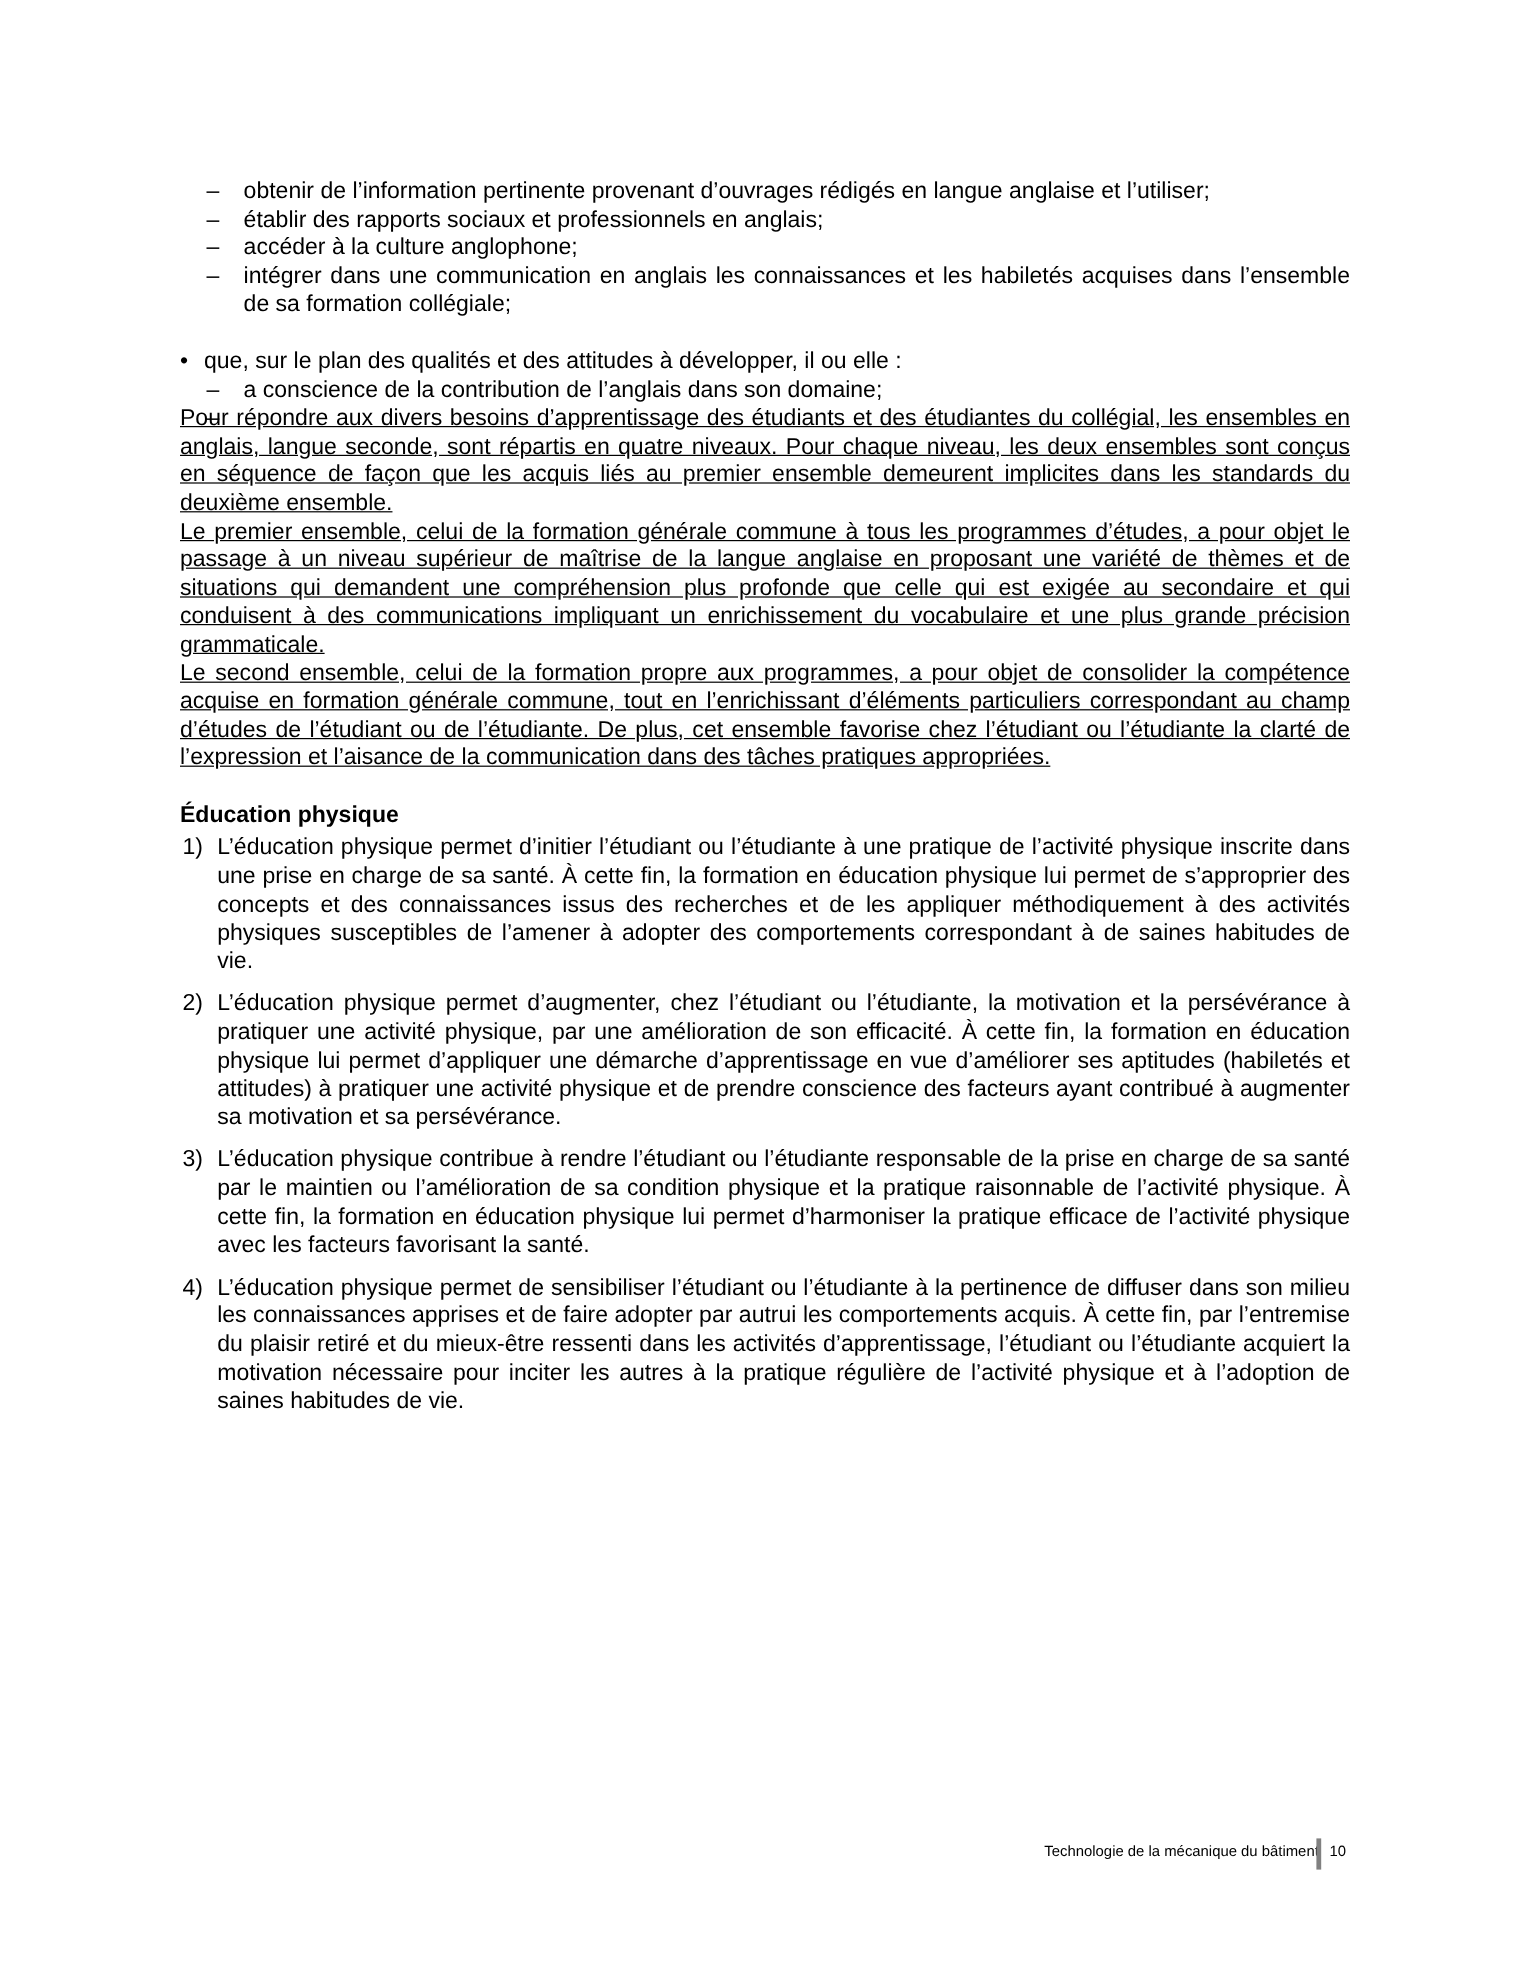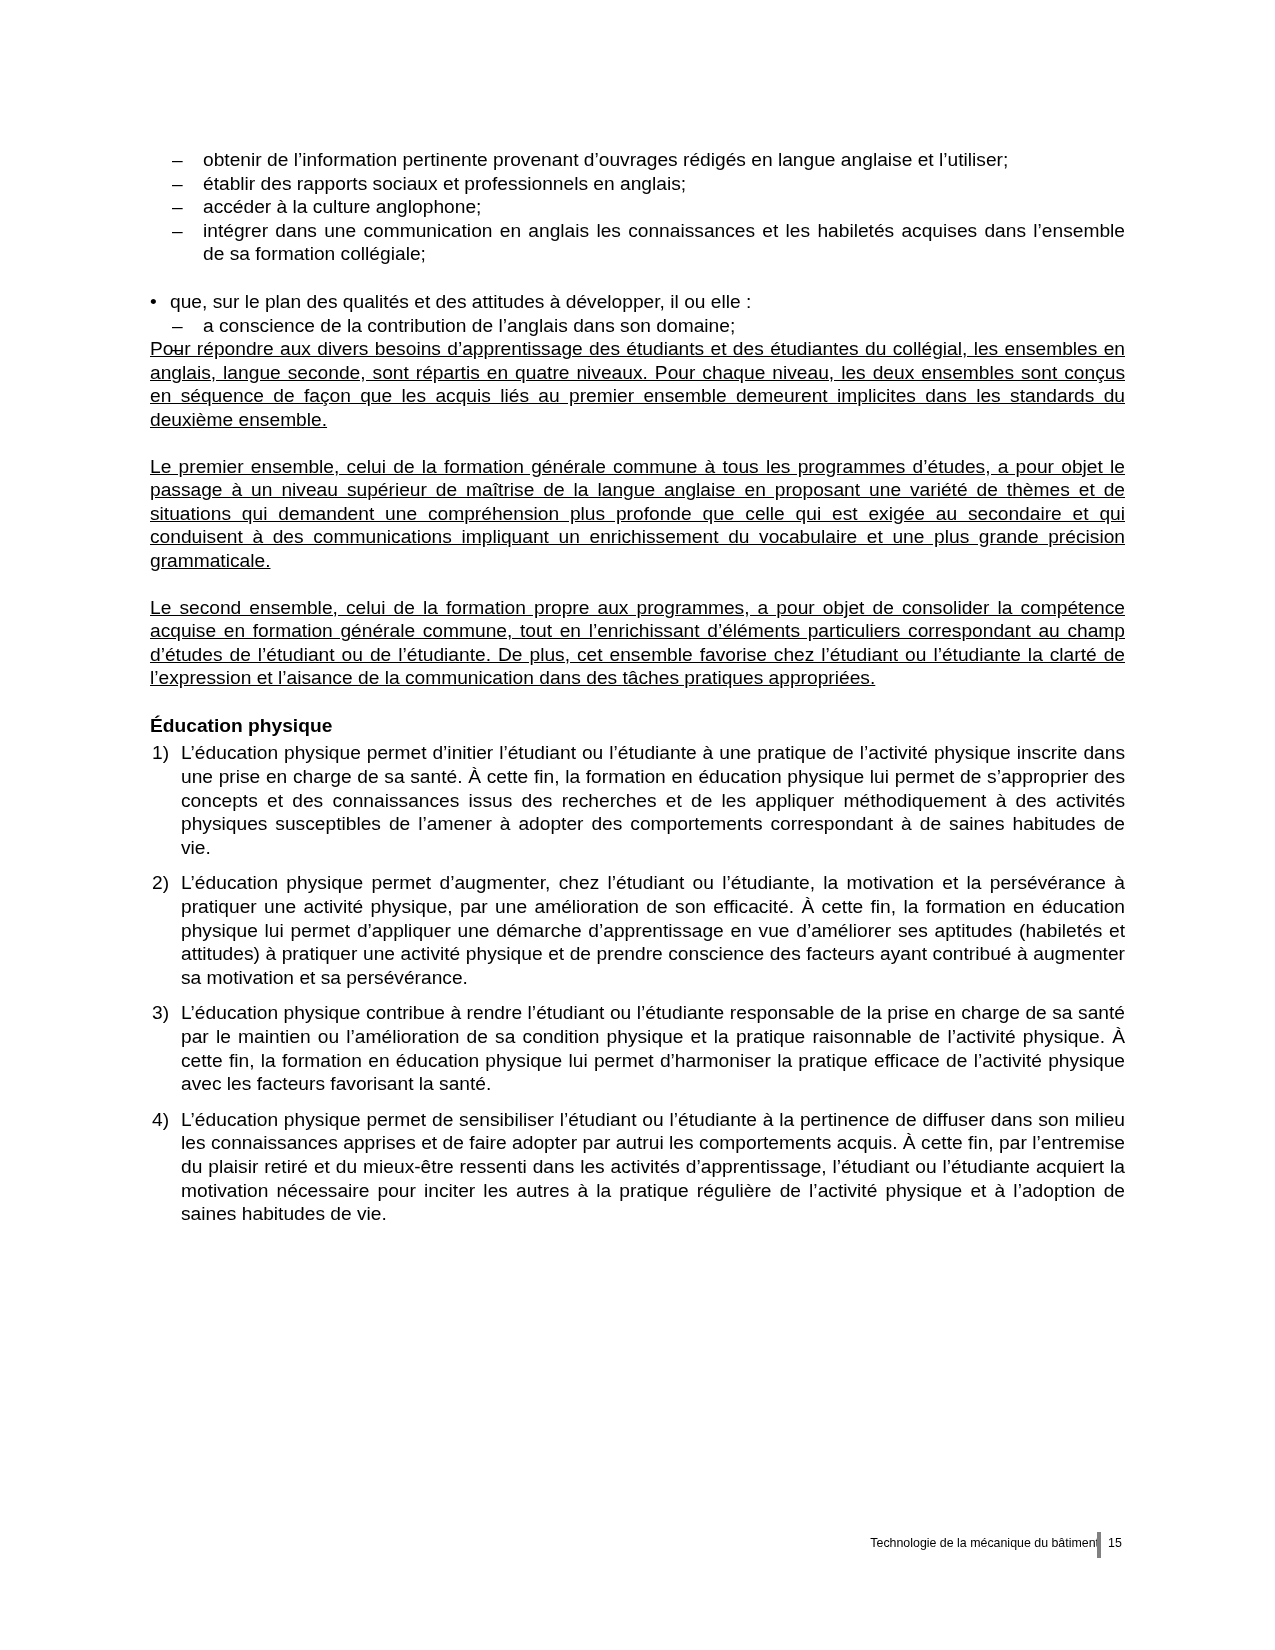--- a/index.html
+++ b/index.html
@@ -12,21 +12,21 @@
     font-size: 19.2px; line-height: 23.6px;
   }
   .dash-list { list-style: none; margin: 0; padding: 0; }
   .dash-item { position: relative; padding-left: 53px; text-align: justify; }
   .dash-item .dash { position: absolute; left: 22px; top: 0; }
   .bullet-block { margin-top: 24px; }
   .bullet-line { position: relative; padding-left: 20px; }
   .bullet-line .bullet { position: absolute; left: 0; top: 0; }
   .h { font-weight: bold; margin-top: 24px; margin-bottom: 4px; }
   .p { text-align: justify; margin: 0; text-decoration: underline; }
-  .p + .p { margin-top: 23px; }
+  .p + .p { }
   .num-list { margin-top: 4px; }
   .num-item { position: relative; padding-left: 31px; text-align: justify; margin-bottom: 12px; }
   .num-item .num { position: absolute; left: 2px; top: 0; }
   .footer {
     position: absolute; top: 1532px; left: 0; width: 1275px; height: 26px;
     font-size: 12.4px;
   }
   .footer-title { position: absolute; right: 176px; top: 4px; white-space: nowrap; }
   .footer-bar { position: absolute; left: 1097px; top: 0; width: 4px; height: 26px; background: #808080; }
   .footer-page { position: absolute; left: 1108px; top: 4px; }
@@ -64,14 +64,14 @@
     <div class="num-item"><span class="num">1)</span><span>L’éducation physique permet d’initier l’étudiant ou l’étudiante à une pratique de l’activité physique inscrite dans une prise en charge de sa santé. À cette fin, la formation en éducation physique lui permet de s’approprier des concepts et des connaissances issus des recherches et de les appliquer méthodiquement à des activités physiques susceptibles de l’amener à adopter des comportements correspondant à de saines habitudes de vie.</span></div>
     <div class="num-item"><span class="num">2)</span><span>L’éducation physique permet d’augmenter, chez l’étudiant ou l’étudiante, la motivation et la persévérance à pratiquer une activité physique, par une amélioration de son efficacité. À cette fin, la formation en éducation physique lui permet d’appliquer une démarche d’apprentissage en vue d’améliorer ses aptitudes (habiletés et attitudes) à pratiquer une activité physique et de prendre conscience des facteurs ayant contribué à augmenter sa motivation et sa persévérance.</span></div>
     <div class="num-item"><span class="num">3)</span><span>L’éducation physique contribue à rendre l’étudiant ou l’étudiante responsable de la prise en charge de sa santé par le maintien ou l’amélioration de sa condition physique et la pratique raisonnable de l’activité physique. À cette fin, la formation en éducation physique lui permet d’harmoniser la pratique efficace de l’activité physique avec les facteurs favorisant la santé.</span></div>
     <div class="num-item"><span class="num">4)</span><span>L’éducation physique permet de sensibiliser l’étudiant ou l’étudiante à la pertinence de diffuser dans son milieu les connaissances apprises et de faire adopter par autrui les comportements acquis. À cette fin, par l’entremise du plaisir retiré et du mieux-être ressenti dans les activités d’apprentissage, l’étudiant ou l’étudiante acquiert la motivation nécessaire pour inciter les autres à la pratique régulière de l’activité physique et à l’adoption de saines habitudes de vie.</span></div>
   </div>
 </div>
 
 <div class="footer">
   <span class="footer-title">Technologie de la mécanique du bâtiment</span>
   <span class="footer-bar"></span>
-  <span class="footer-page">15</span>
+  <span class="footer-page">10</span>
 </div>
 
 </body></html>

